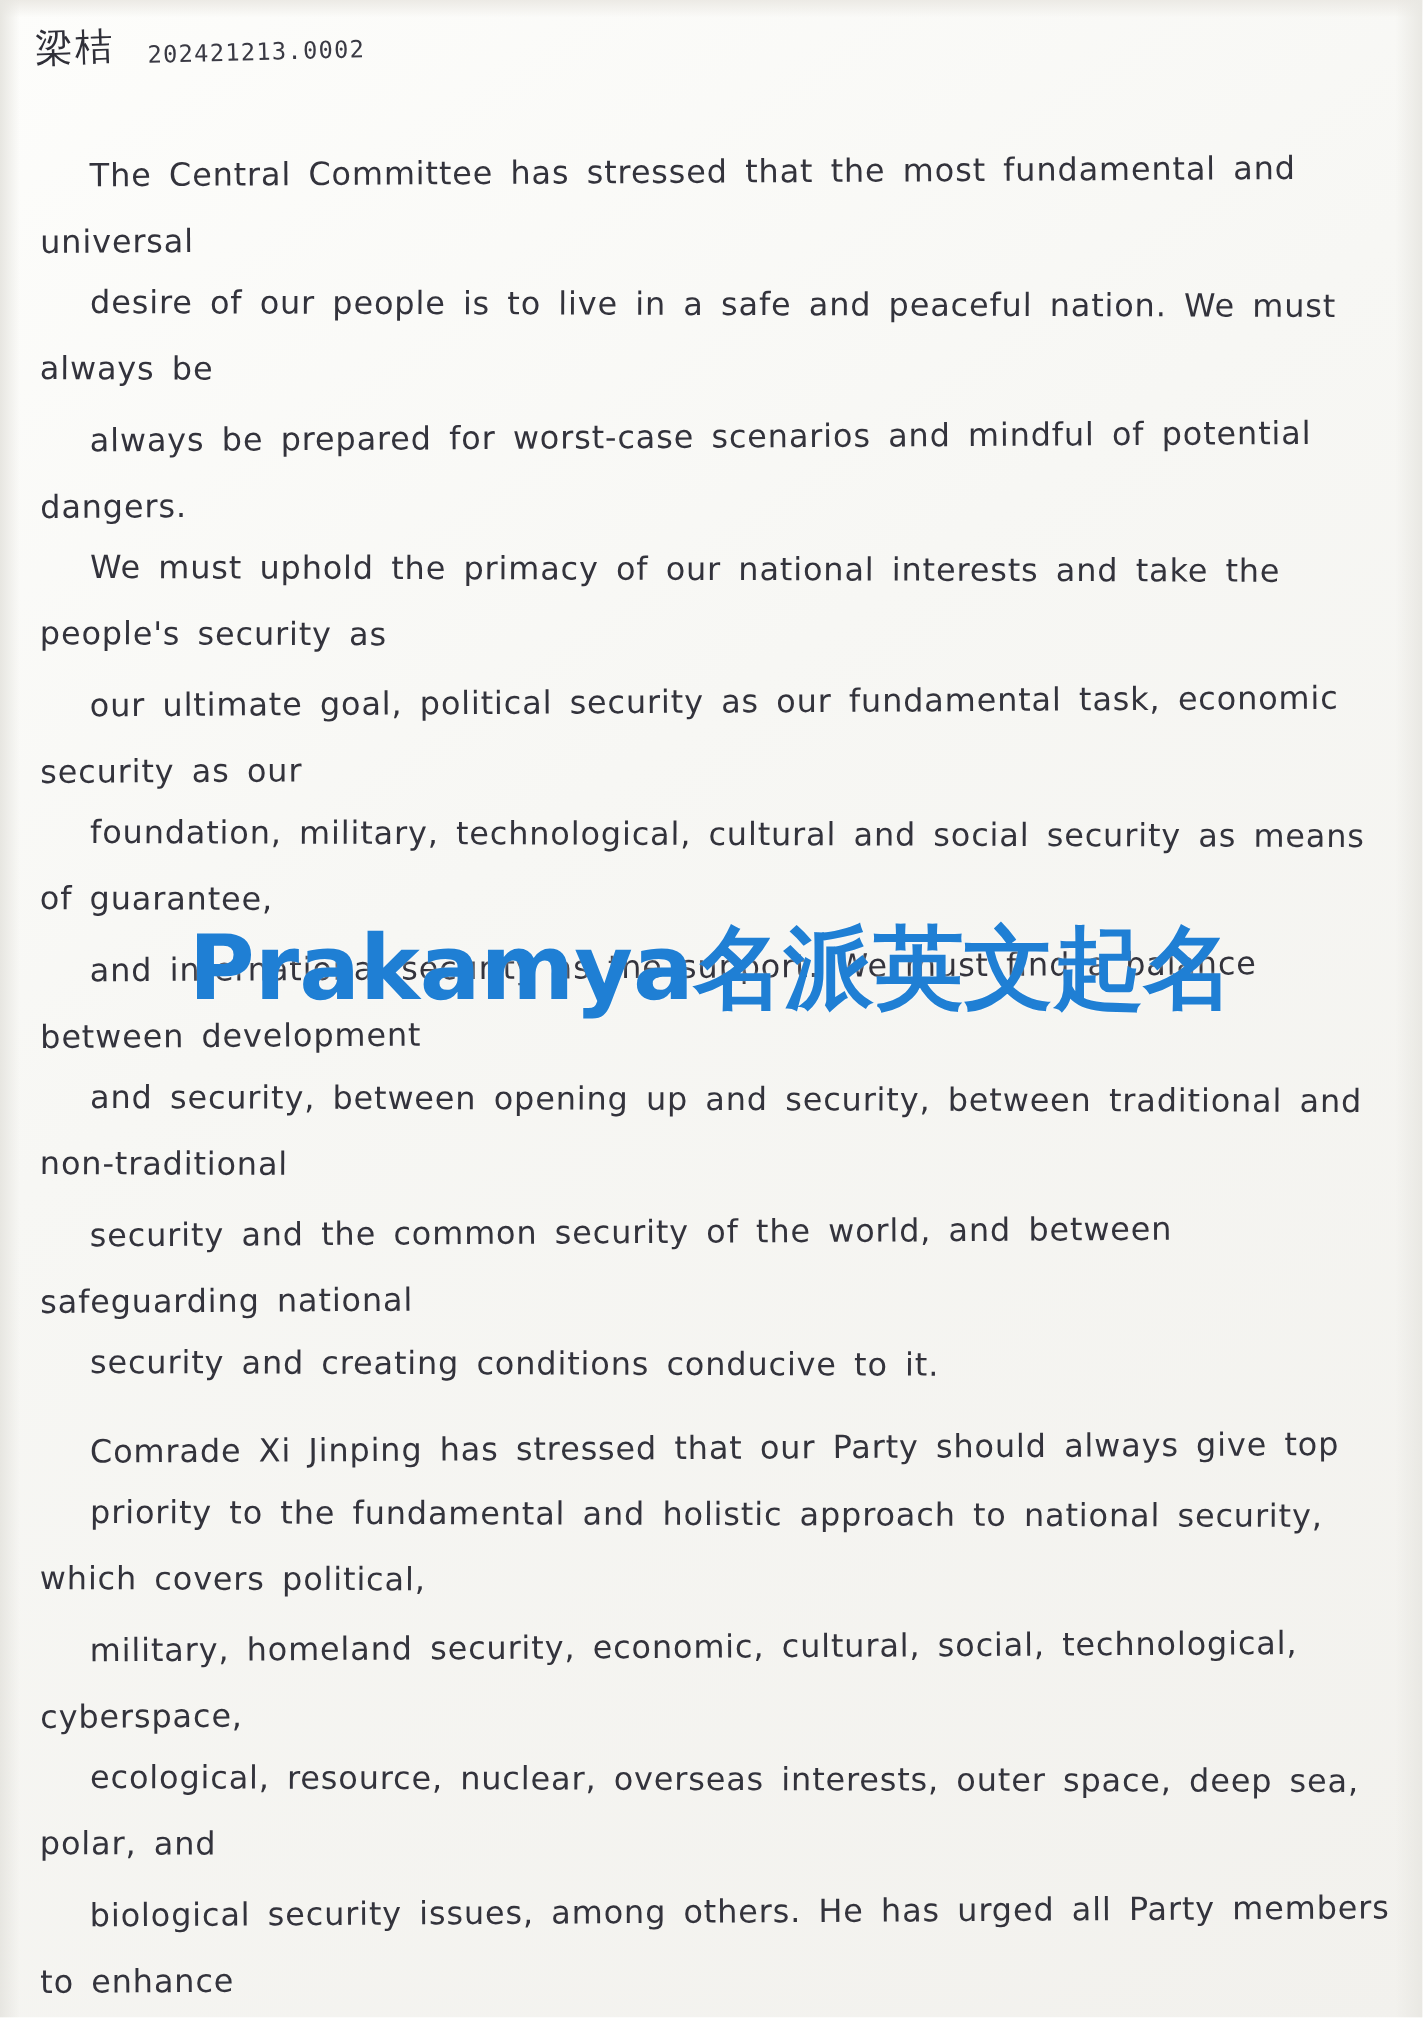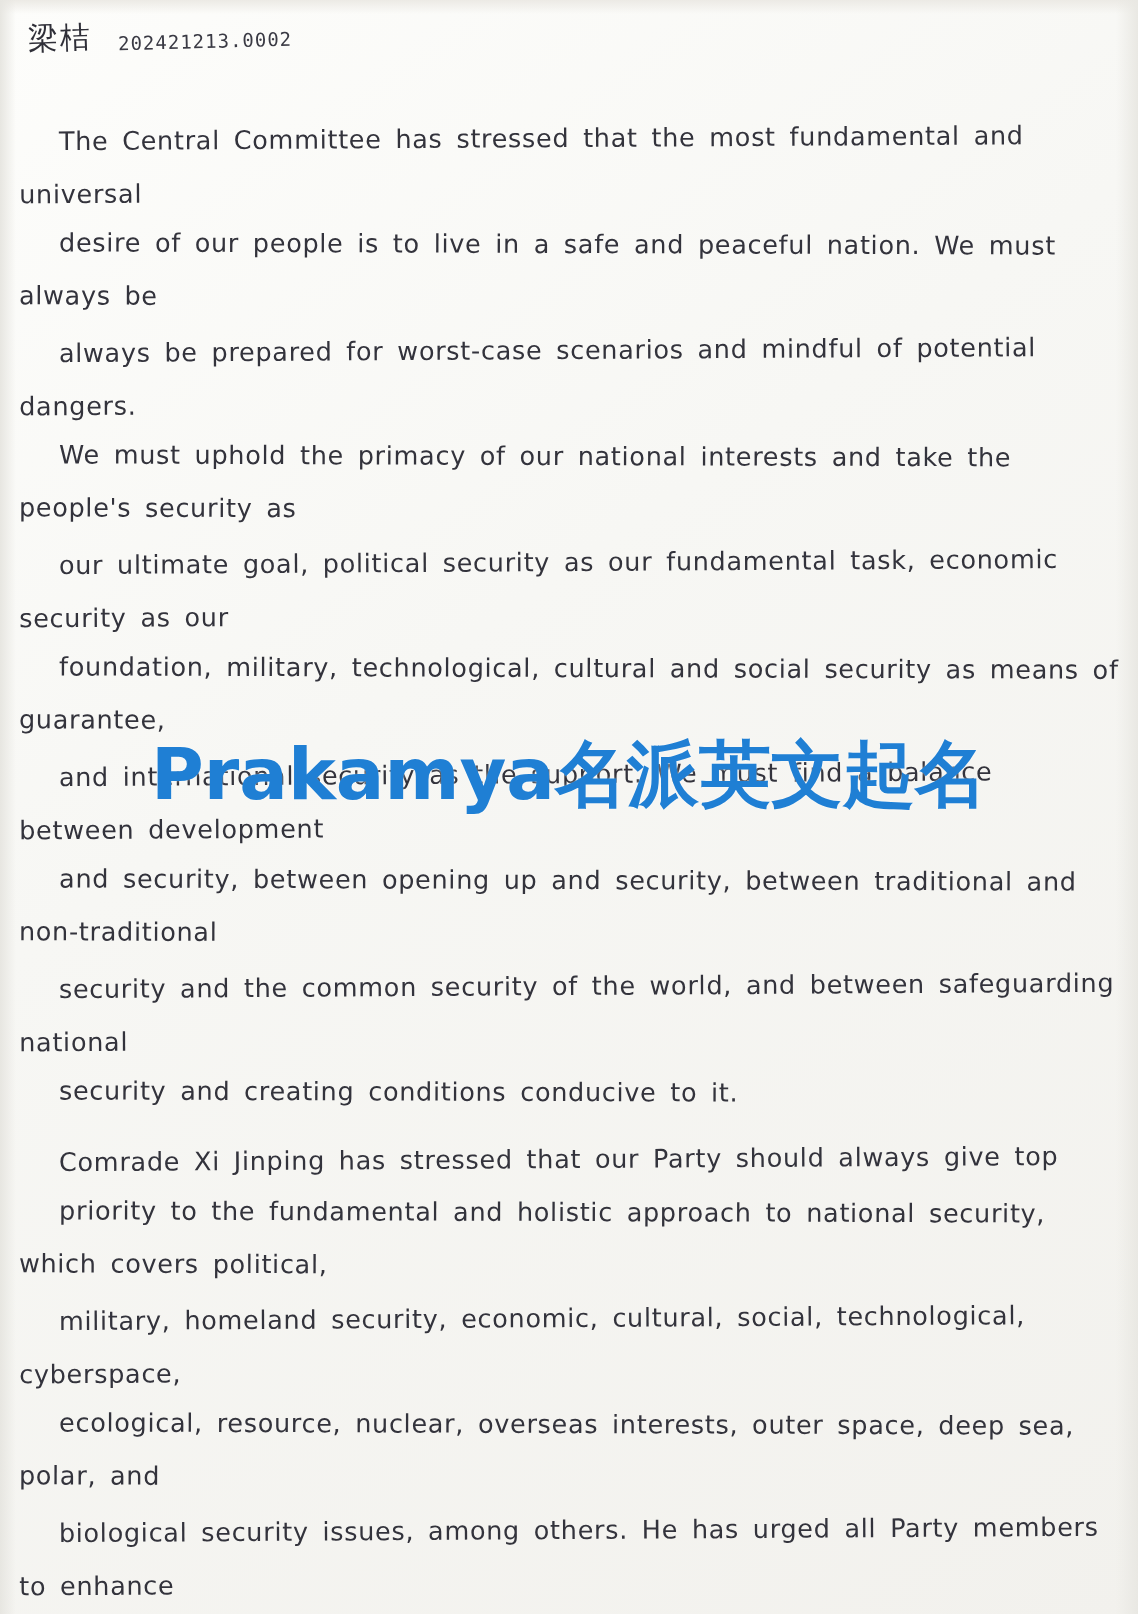--- a/index.html
+++ b/index.html
@@ -70,21 +70,21 @@
     right: 18px;
     top: 112px;
   }
   .para {
     font-family: "DejaVu Sans", sans-serif;
     font-size: 25.5px;
     line-height: 53px;
     color: #33333c;
     letter-spacing: 0.7px;
     word-spacing: 5px;
-    margin: 0 0 14px 3px;
+    margin: 0 0 14px 16px;
     text-align: left;
   }
   .para.indent {
     text-indent: 40px;
   }
   .para span.ln {
     display: block;
   }
   
   .para span.ln:nth-child(odd)  { transform: rotate(-0.35deg); }

